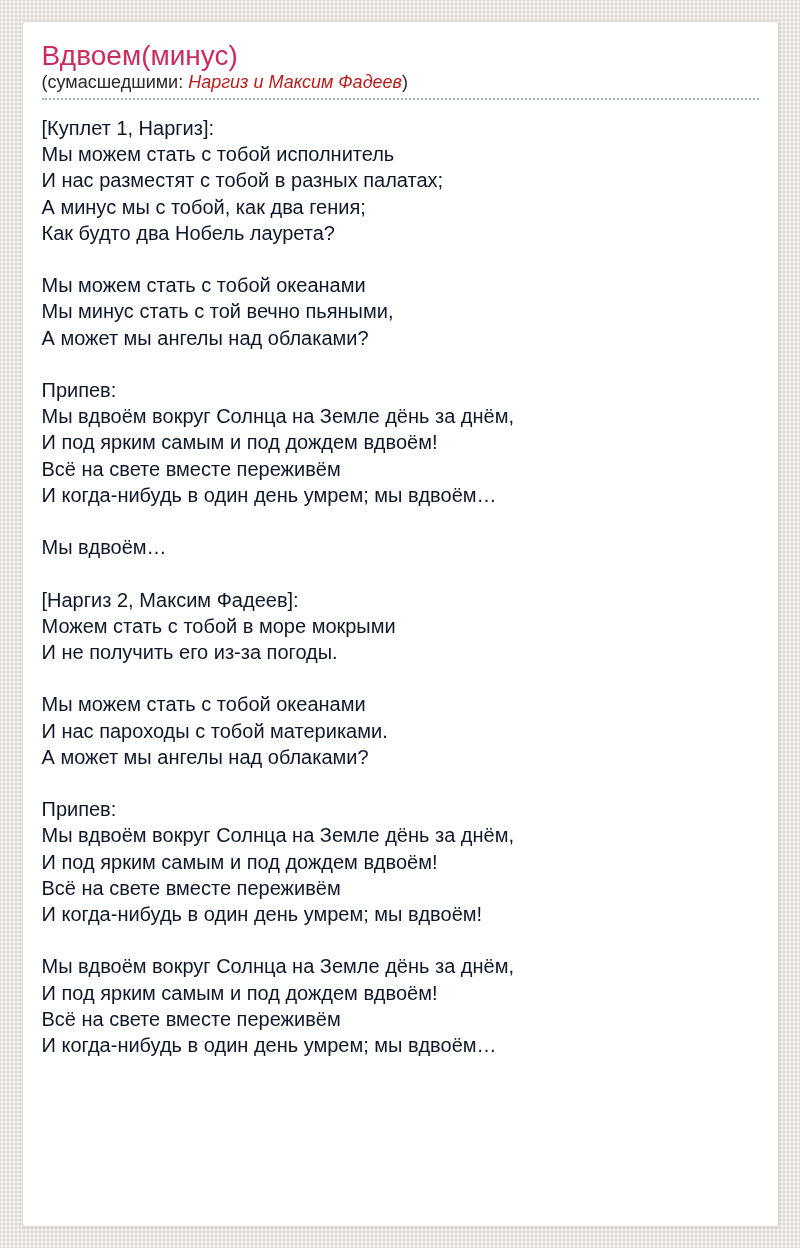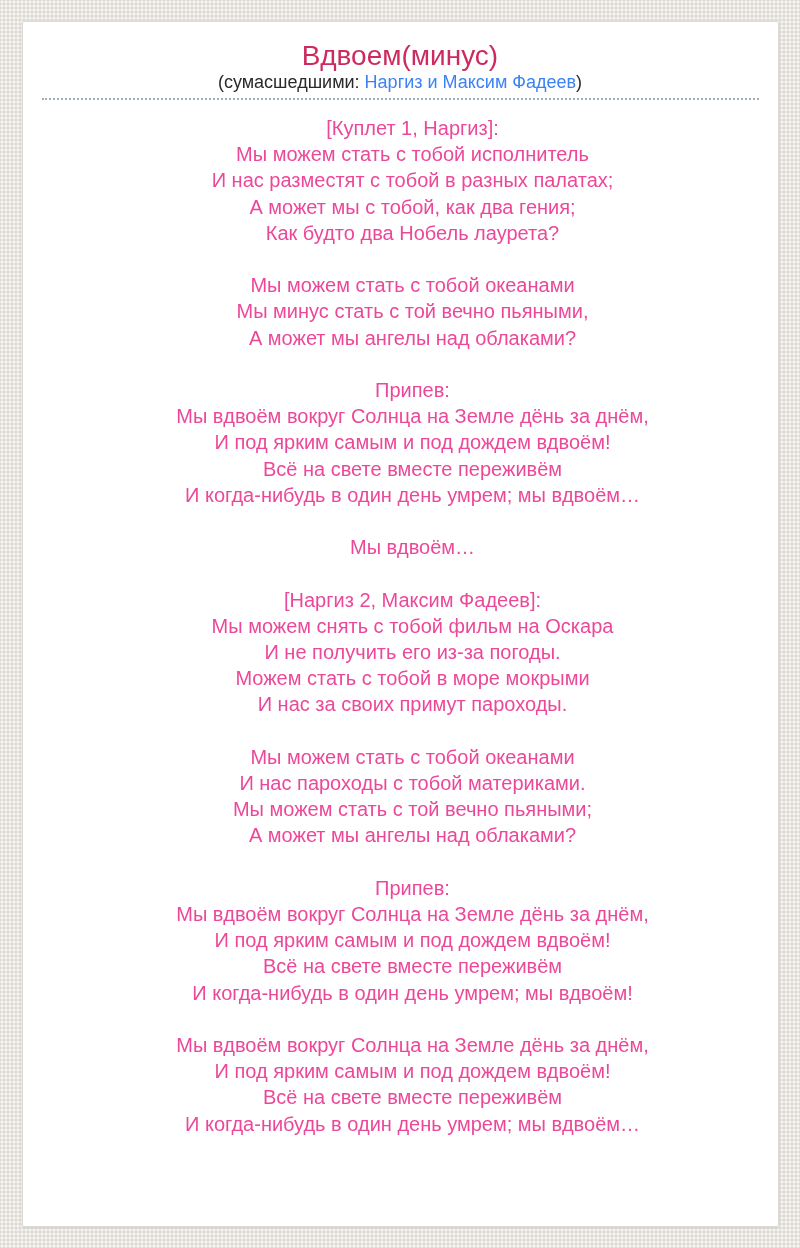--- a/index.html
+++ b/index.html
@@ -20,50 +20,49 @@
   .card {
     box-sizing: border-box;
     width: 757px;
     min-height: 1206px;
     margin: 21px auto 0 auto;
     background: #ffffff;
     border: 1px solid #dedad4;
     border-radius: 2px;
     box-shadow: 0 1px 3px rgba(0,0,0,0.07);
     padding: 19px 19px 20px 19px;
-    text-align: center;
   }
   .song-title {
     margin: 0;
     font-size: 28px;
     line-height: 30px;
     font-weight: 400;
     color: #cb2b5e;
   }
   .artist-line {
     margin: 0;
     font-size: 18px;
     line-height: 22px;
     color: #2a2a2a;
   }
   .artist-link {
-    color: #3b82f6;
+    color: #b91c1c;
     text-decoration: none;
     cursor: pointer;
+    font-style: italic;
   }
   .separator {
     height: 0;
     border-top: 2px dotted #99b1c3;
     margin-top: 5px;
   }
   .lyrics {
     margin-top: 15px;
-    color: #ec4899;
+    color: #0f172a;
     font-size: 20px;
-    margin-left: 25px;
   }
   .stanza {
     margin: 0 0 26.2px 0;
   }
   .stanza:last-child {
     margin-bottom: 0;
   }
   .line {
     display: block;
     line-height: 26.2px;
@@ -80,21 +79,21 @@
     <p class="artist-line"><span>(сумасшедшими: </span><a class="artist-link">Наргиз и Максим Фадеев</a><span>)</span></p>
     <div class="separator"></div>
   </header>
 
   <main class="lyrics">
 
     <p class="stanza">
       <span class="line">[Куплет 1, Наргиз]:</span>
       <span class="line">Мы можем стать с тобой исполнитель</span>
       <span class="line">И нас разместят с тобой в разных палатах;</span>
-      <span class="line">А может мы с тобой, как два гения;</span>
+      <span class="line">А минус мы с тобой, как два гения;</span>
       <span class="line">Как будто два Нобель лаурета?</span>
     </p>
 
     <p class="stanza">
       <span class="line">Мы можем стать с тобой океанами</span>
       <span class="line">Мы минус стать с той вечно пьяными,</span>
       <span class="line">А может мы ангелы над облаками?</span>
     </p>
 
     <p class="stanza">
@@ -104,30 +103,27 @@
       <span class="line">Всё на свете вместе переживём</span>
       <span class="line">И когда-нибудь в один день умрем; мы вдвоём…</span>
     </p>
 
     <p class="stanza">
       <span class="line">Мы вдвоём…</span>
     </p>
 
     <p class="stanza">
       <span class="line">[Наргиз 2, Максим Фадеев]:</span>
-      <span class="line">Мы можем снять с тобой фильм на Оскара</span>
+      <span class="line">Можем стать с тобой в море мокрыми</span>
       <span class="line">И не получить его из-за погоды.</span>
-      <span class="line">Можем стать с тобой в море мокрыми</span>
-      <span class="line">И нас за своих примут пароходы.</span>
     </p>
 
     <p class="stanza">
       <span class="line">Мы можем стать с тобой океанами</span>
       <span class="line">И нас пароходы с тобой материками.</span>
-      <span class="line">Мы можем стать с той вечно пьяными;</span>
       <span class="line">А может мы ангелы над облаками?</span>
     </p>
 
     <p class="stanza">
       <span class="line">Припев:</span>
       <span class="line">Мы вдвоём вокруг Солнца на Земле дёнь за днём,</span>
       <span class="line">И под ярким самым и под дождем вдвоём!</span>
       <span class="line">Всё на свете вместе переживём</span>
       <span class="line">И когда-нибудь в один день умрем; мы вдвоём!</span>
     </p>

